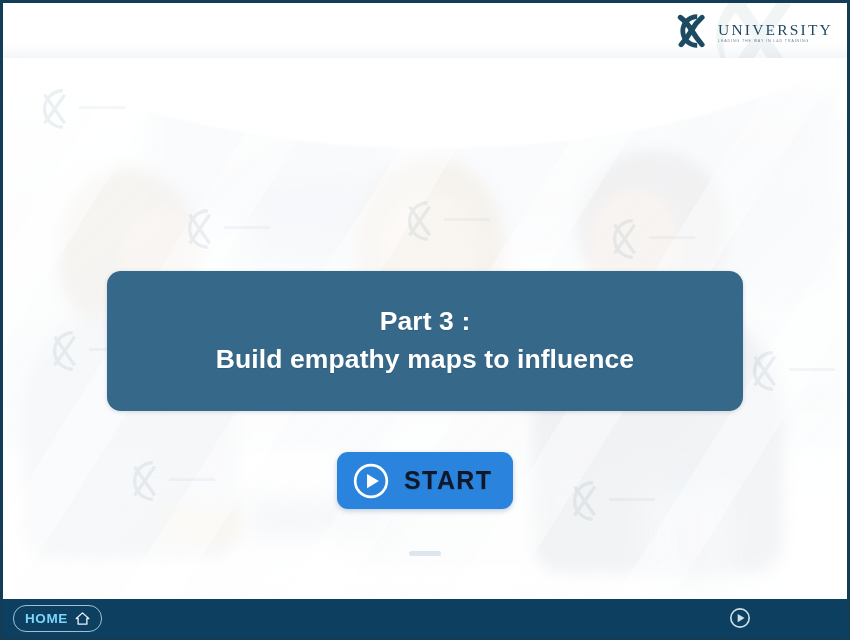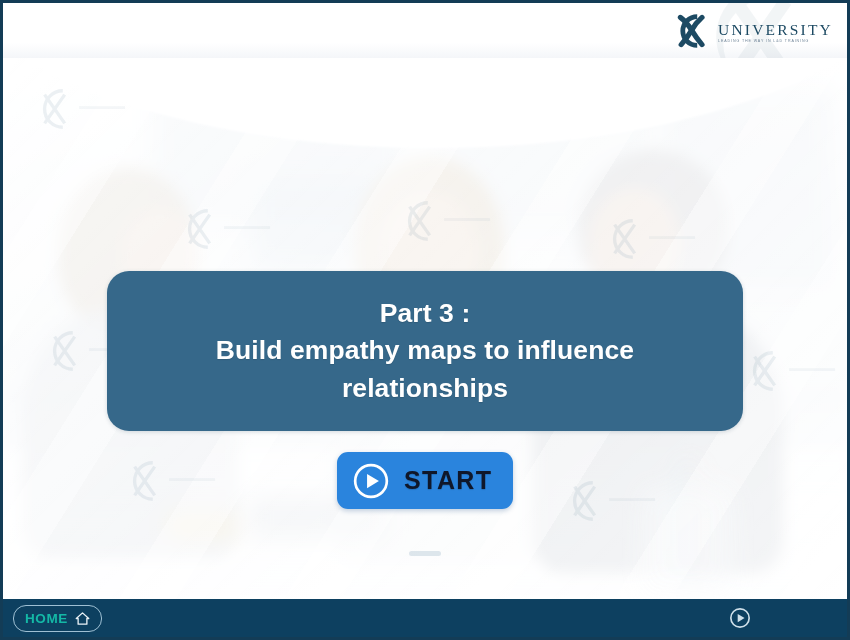--- a/index.html
+++ b/index.html
@@ -64,22 +64,22 @@
   .wm-grid{position:absolute;inset:0;}
   .wm{position:absolute;width:96px;height:46px;opacity:.085;}
 
   
   .curve{position:absolute;left:-70px;top:-330px;width:1000px;height:420px;
          background:#ffffff;border-radius:0 0 52% 52%;filter:blur(1px);}
   .curve2{position:absolute;left:-40px;top:-300px;width:940px;height:380px;
           background:rgba(255,255,255,.55);border-radius:0 0 48% 48%;}
 
   
-  .banner{position:absolute;left:107px;top:271px;width:636px;height:160px;
-          background:#36688a;border-radius:22px;z-index:30;
+  .banner{position:absolute;left:107px;top:271px;width:636px;height:140px;
+          background:#36688a;border-radius:14px;z-index:30;
           display:flex;align-items:center;justify-content:center;
           box-shadow:0 1px 4px rgba(30,60,85,.18);}
   .banner-inner{width:100%;text-align:center;color:#ffffff;
                 font-size:26.5px;font-weight:bold;line-height:1.42;
                 letter-spacing:.1px;padding:0 22px;box-sizing:border-box;
                 text-shadow:0 1px 1px rgba(0,0,0,.12);}
   .banner-line{display:block;}
 
   
   .start-btn{position:absolute;left:337px;top:452px;width:176px;height:57px;
@@ -92,21 +92,21 @@
 
   
   .pip{position:absolute;left:409px;top:551px;width:32px;height:5px;border-radius:3px;
        background:rgba(150,175,195,.30);z-index:28;}
 
   
   .footer{position:absolute;left:3px;bottom:3px;width:844px;height:38px;
           background:#0d4060;z-index:40;display:flex;align-items:center;}
   .nav-btn{height:25px;border:1.6px solid #9fc0d4;border-radius:13px;
            display:flex;align-items:center;gap:7px;padding:0 11px;margin-left:10px;
-           color:#14b8a6;font-size:13.5px;font-weight:bold;letter-spacing:.6px;cursor:pointer;}
+           color:#7dd3fc;font-size:13.5px;font-weight:bold;letter-spacing:.6px;cursor:pointer;}
   .home-icon{width:15px;height:15px;}
   .menu-icon{width:19px;height:13px;display:flex;flex-direction:column;justify-content:space-between;}
   .menu-icon i{display:block;height:2.4px;background:#eaf2f7;border-radius:1px;}
   .footer-spacer{flex:1;}
   .footer-play{width:22px;height:22px;margin-right:96px;cursor:pointer;}
 </style>
 </head>
 <body>
 
 <div class="slide">
@@ -255,21 +255,20 @@
     </div>
 
     <div class="curve2"></div>
     <div class="curve"></div>
   </div>
 
   <div class="banner">
     <div class="banner-inner">
       <span class="banner-line">Part 3 :</span>
       <span class="banner-line">Build empathy maps to influence</span>
-      <span class="banner-line">relationships</span>
     </div>
   </div>
 
   <div class="start-btn">
     <svg class="start-play" viewBox="0 0 48 48">
       <circle cx="24" cy="24" r="20" fill="none" stroke="#ffffff" stroke-width="3.4"></circle>
       <path d="M19 15 L34 24 L19 33 Z" fill="#ffffff"></path>
     </svg>
     <span class="start-label">START</span>
   </div>

